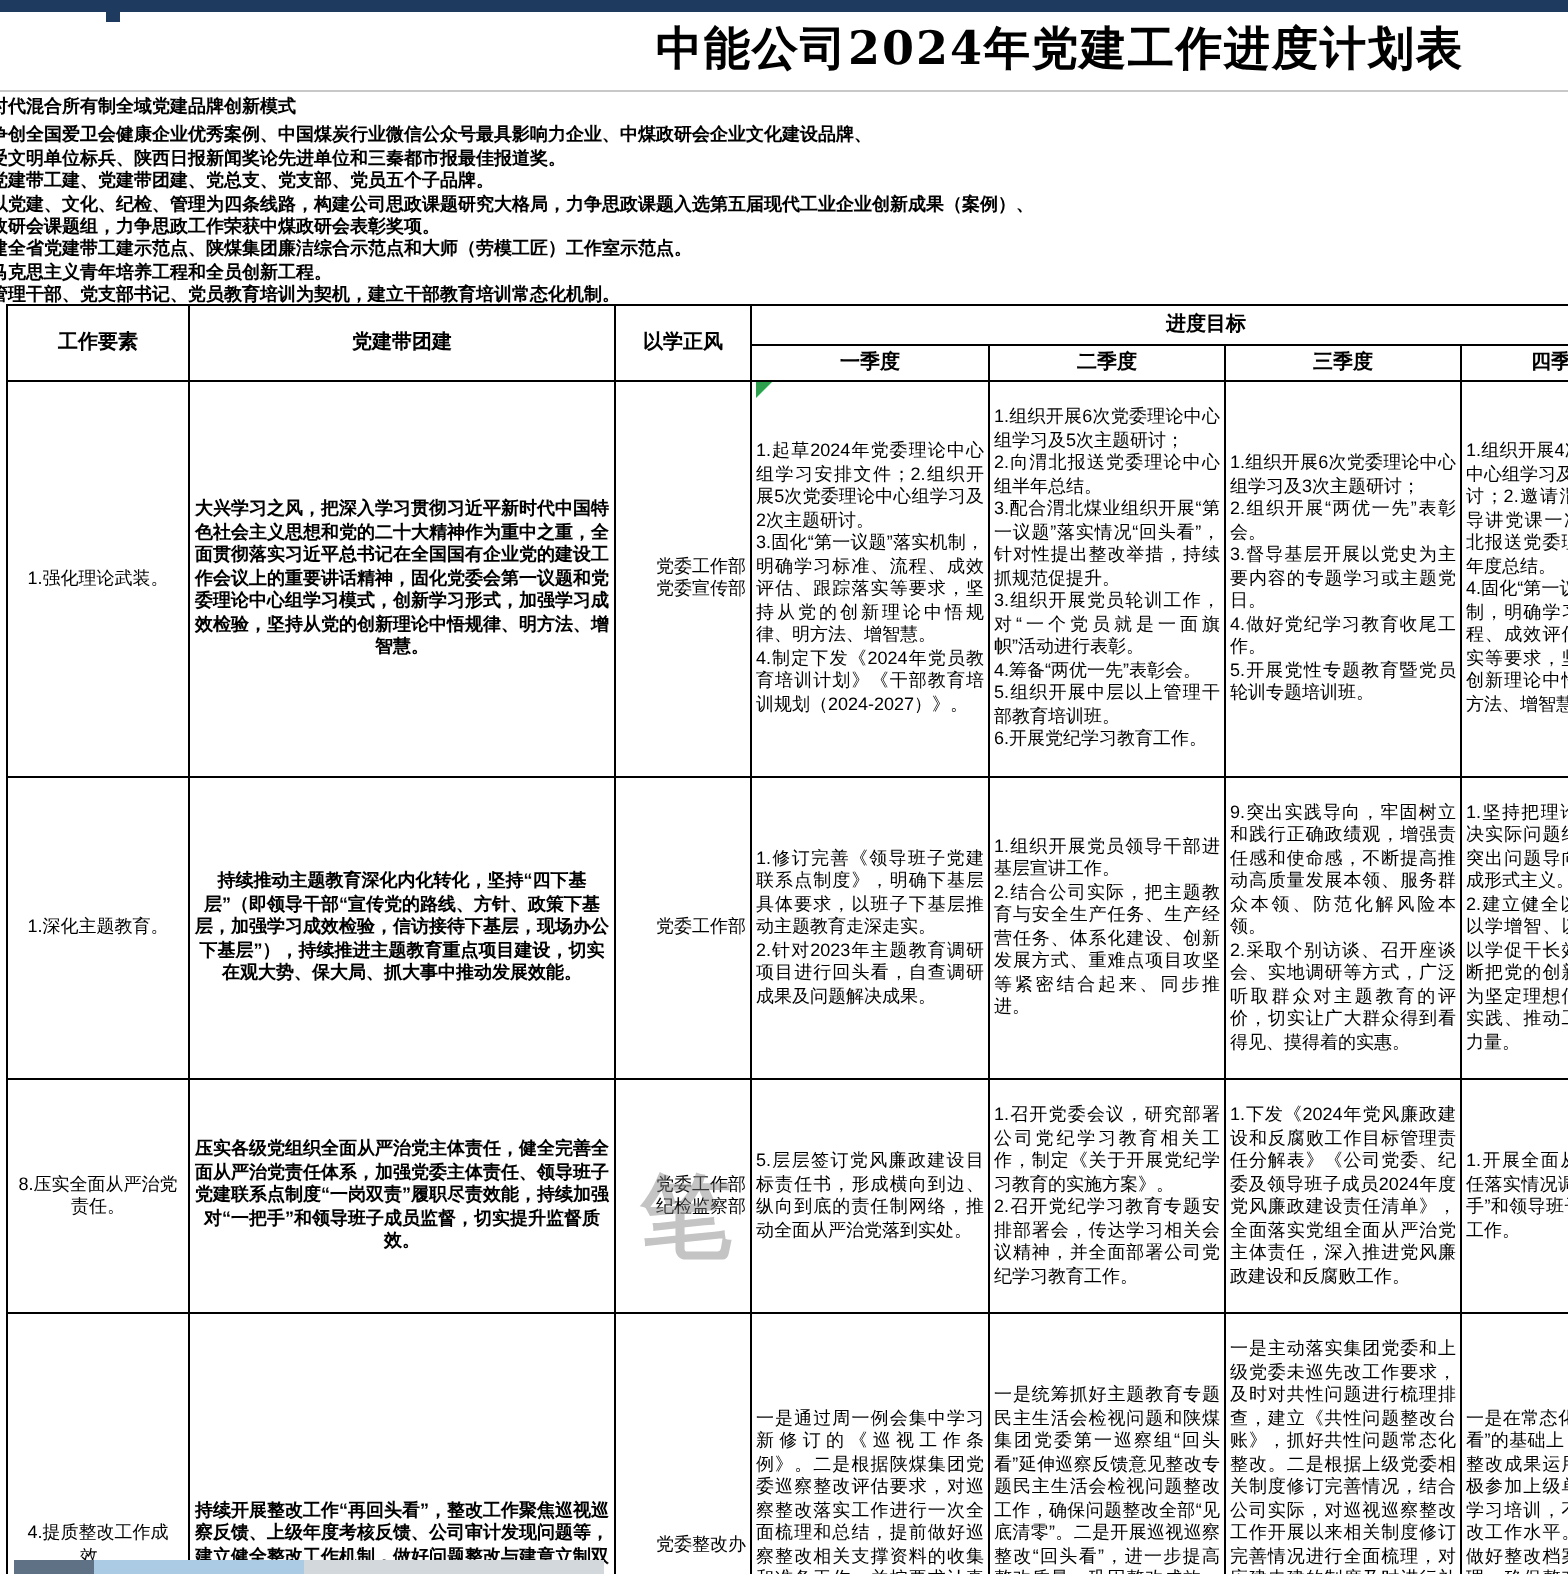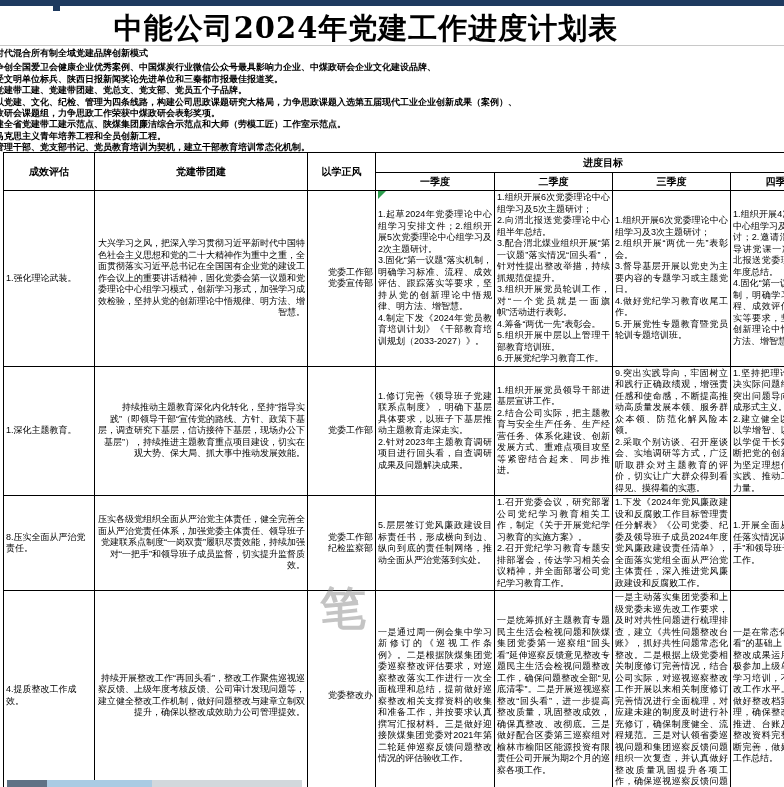--- a/index.html
+++ b/index.html
@@ -3,45 +3,45 @@
 <meta charset="utf-8">
 <style>
   html,body{margin:0;padding:0;}
   body{
     width:784px;height:787px;overflow:hidden;position:relative;
     background:#ffffff;font-family:"Liberation Sans","DejaVu Sans",sans-serif;color:#000;
   }
   .topbar{position:absolute;left:0;top:0;width:784px;height:6px;background:#1e3a5f;}
   .topbar-notch{position:absolute;left:53px;top:6px;width:7px;height:5px;background:#1e3a5f;}
   .title{
-    position:absolute;left:0;top:9px;width:732px;text-align:center;
-    font-family:"DejaVu Serif","Liberation Serif",serif;font-weight:700;font-size:29px;
+    position:absolute;left:0;top:9px;width:732px;text-align:right;
+    font-family:"DejaVu Serif","Liberation Serif",serif;font-weight:700;font-size:23px;
     letter-spacing:1px;white-space:nowrap;
   }
   .title-rule{position:absolute;left:0;top:45px;width:784px;height:1px;background:#c8c8c8;}
   .intro{position:absolute;left:-5px;top:48px;width:790px;font-size:9px;font-weight:700;line-height:11.4px;}
   .intro-line{white-space:nowrap;overflow:hidden;}
   .intro-brand{margin-bottom:3px;}
   table.plan{
     position:absolute;left:3px;top:152px;width:827px;
     border-collapse:collapse;table-layout:fixed;
   }
   table.plan th,table.plan td{
     border:1px solid #000;vertical-align:middle;overflow:hidden;
-    font-size:9px;line-height:11.5px;padding:1px 2px;
+    font-size:9px;line-height:11.5px;padding:12px 2px;
   }
   table.plan th{font-weight:700;font-size:10px;text-align:center;padding:0;}
   tr.h1{height:20px;}
   tr.h2{height:18px;}
   tr.r1{height:155px;}
   tr.r2{height:98px;}
   tr.r3{height:95px;}
   tr.r4{height:173px;}
-  td.c-el{text-align:left;white-space:pre-wrap;margin-top:45px;}
-  td.c-me{text-align:right;white-space:pre-wrap;padding:0 5px;}
+  td.c-el{text-align:center;white-space:pre-wrap;margin-top:45px;}
+  td.c-me{text-align:center;white-space:pre-wrap;padding:0 5px;font-weight:bold;}
   td.c-de{text-align:right;white-space:pre-wrap;font-size:9.5px;}
   td.c-q{text-align:justify;white-space:pre-wrap;padding:0 3px;}
   .green-tri{
     position:absolute;left:378px;top:191px;width:0;height:0;
     border-top:8px solid #2e9e4f;border-right:8px solid transparent;
   }
   .watermark{
     position:absolute;left:320px;top:578px;font-size:46px;font-weight:700;
     color:#7d7d7d;opacity:0.45;font-family:"DejaVu Serif","Liberation Serif",serif;
   }
@@ -77,59 +77,59 @@
       <col style="width:91px">
         <col style="width:213px">
         <col style="width:68px">
       <col style="width:119px">
         <col style="width:118px">
         <col style="width:118px">
         <col style="width:100px">
     </colgroup>
     <thead>
       <tr class="h1">
-        <th rowspan="2">成效评估</th>
+        <th rowspan="2">工作要素</th>
         <th rowspan="2">党建带团建</th>
         <th rowspan="2">以学正风</th>
         <th colspan="4">进度目标</th>
       </tr>
       <tr class="h2">
         <th>一季度</th>
         <th>二季度</th>
         <th>三季度</th>
         <th>四季度</th>
       </tr>
     </thead>
     <tbody>
       <tr class="r1">
         <td class="c-el">1.强化理论武装。</td>
         <td class="c-me">大兴学习之风，把深入学习贯彻习近平新时代中国特色社会主义思想和党的二十大精神作为重中之重，全面贯彻落实习近平总书记在全国国有企业党的建设工作会议上的重要讲话精神，固化党委会第一议题和党委理论中心组学习模式，创新学习形式，加强学习成效检验，坚持从党的创新理论中悟规律、明方法、增智慧。</td>
         <td class="c-de">党委工作部
 党委宣传部</td>
         <td class="c-q">1.起草2024年党委理论中心组学习安排文件；2.组织开展5次党委理论中心组学习及2次主题研讨。
 3.固化“第一议题”落实机制，明确学习标准、流程、成效评估、跟踪落实等要求，坚持从党的创新理论中悟规律、明方法、增智慧。
-4.制定下发《2024年党员教育培训计划》《干部教育培训规划（2033-2027）》。</td>
+4.制定下发《2024年党员教育培训计划》《干部教育培训规划（2024-2027）》。</td>
         <td class="c-q">1.组织开展6次党委理论中心组学习及5次主题研讨；
 2.向渭北报送党委理论中心组半年总结。
 3.配合渭北煤业组织开展“第一议题”落实情况“回头看”，针对性提出整改举措，持续抓规范促提升。
 3.组织开展党员轮训工作，对“一个党员就是一面旗帜”活动进行表彰。
 4.筹备“两优一先”表彰会。
 5.组织开展中层以上管理干部教育培训班。
 6.开展党纪学习教育工作。</td>
         <td class="c-q">1.组织开展6次党委理论中心组学习及3次主题研讨；
 2.组织开展“两优一先”表彰会。
 3.督导基层开展以党史为主要内容的专题学习或主题党日。
 4.做好党纪学习教育收尾工作。
 5.开展党性专题教育暨党员轮训专题培训班。</td>
         <td class="c-q">1.组织开展4次党委理论中心组学习及3次主题研讨；2.邀请渭北煤业领导讲党课一次；3.向渭北报送党委理论中心组年度总结。
 4.固化“第一议题”落实机制，明确学习标准、流程、成效评估、跟踪落实等要求，坚持从党的创新理论中悟规律、明方法、增智慧。</td>
       </tr>
       <tr class="r2">
         <td class="c-el">1.深化主题教育。</td>
-        <td class="c-me">持续推动主题教育深化内化转化，坚持“指导实践”（即领导干部“宣传党的路线、方针、政策下基层，调查研究下基层，信访接待下基层，现场办公下基层”），持续推进主题教育重点项目建设，切实在观大势、保大局、抓大事中推动发展效能。</td>
+        <td class="c-me">持续推动主题教育深化内化转化，坚持“四下基层”（即领导干部“宣传党的路线、方针、政策下基层，加强学习成效检验，信访接待下基层，现场办公下基层”），持续推进主题教育重点项目建设，切实在观大势、保大局、抓大事中推动发展效能。</td>
         <td class="c-de">党委工作部</td>
         <td class="c-q">1.修订完善《领导班子党建联系点制度》，明确下基层具体要求，以班子下基层推动主题教育走深走实。
 2.针对2023年主题教育调研项目进行回头看，自查调研成果及问题解决成果。</td>
         <td class="c-q">1.组织开展党员领导干部进基层宣讲工作。
 2.结合公司实际，把主题教育与安全生产任务、生产经营任务、体系化建设、创新发展方式、重难点项目攻坚等紧密结合起来、同步推进。</td>
         <td class="c-q">9.突出实践导向，牢固树立和践行正确政绩观，增强责任感和使命感，不断提高推动高质量发展本领、服务群众本领、防范化解风险本领。
 2.采取个别访谈、召开座谈会、实地调研等方式，广泛听取群众对主题教育的评价，切实让广大群众得到看得见、摸得着的实惠。</td>
         <td class="c-q">1.坚持把理论学习同解决实际问题结合起来，突出问题导向，防止形成形式主义。
 2.建立健全以学铸魂、以学增智、以学正风、以学促干长效机制，不断把党的创新理论转化为坚定理想信念、指导实践、推动工作的强大力量。</td>
       </tr>

